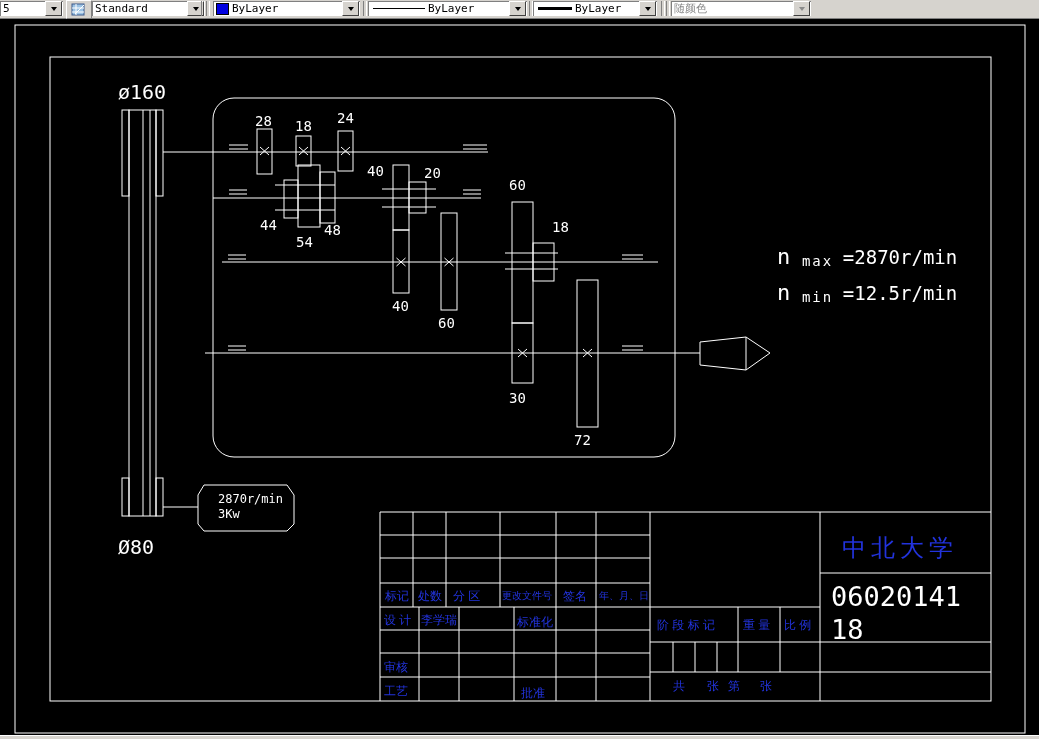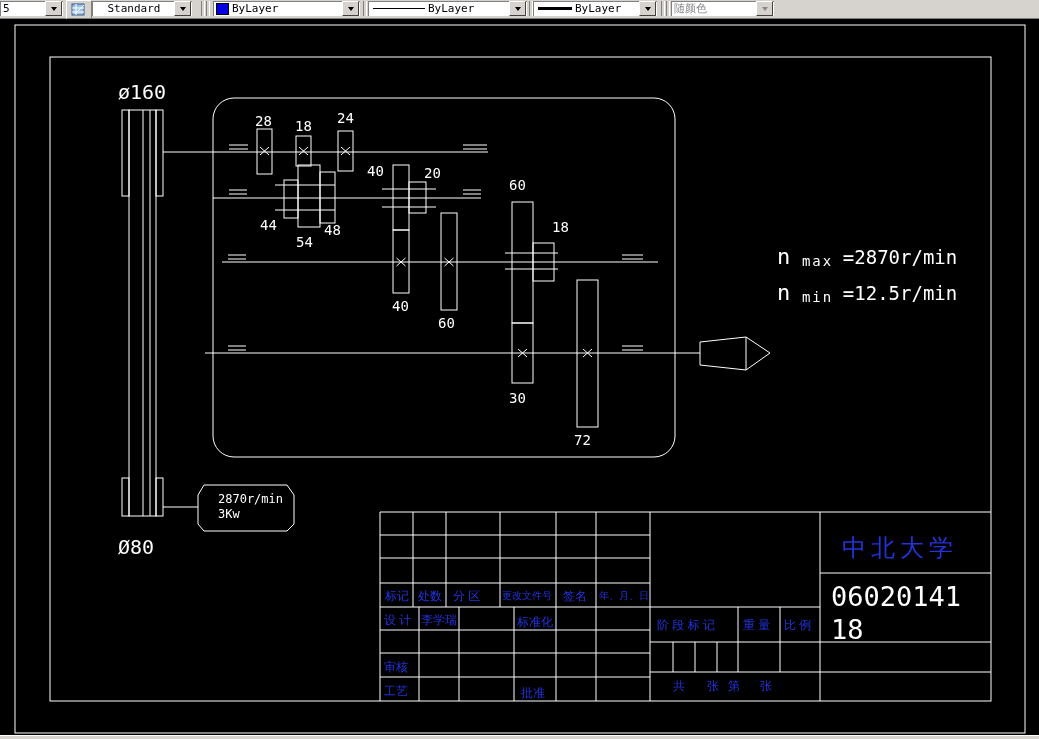--- a/index.html
+++ b/index.html
@@ -52,21 +52,21 @@
     <div class="stylebtn">
       <svg width="16" height="14">
         <rect x="1" y="1" width="12" height="11" fill="#9cc3e5" stroke="#3a5a8c"></rect>
         <line x1="1" y1="5" x2="13" y2="5" stroke="#3a5a8c"></line>
         <line x1="1" y1="9" x2="13" y2="9" stroke="#3a5a8c"></line>
         <line x1="5" y1="1" x2="5" y2="12" stroke="#3a5a8c"></line>
         <line x1="13" y1="2" x2="4" y2="11" stroke="#1b1b3a" stroke-width="2"></line>
       </svg>
     </div>
 
-    <div class="combo" style="left:92px;width:100px;text-align:center;">
+    <div class="combo" style="left:92px;width:113px;">
       <span class="ctext">Standard</span>
       <span class="arrowbtn">
           <span class="tri"></span>
         </span>
     </div>
 
     <span class="sep" style="left:201px;"></span>
     <span class="sep" style="left:206px;"></span>
 
     <div class="combo" style="left:213px;width:147px;">
@@ -93,21 +93,21 @@
       <span class="lwglyph"></span>
       <span class="ctext">ByLayer</span>
       <span class="arrowbtn">
           <span class="tri"></span>
         </span>
     </div>
 
     <span class="sep" style="left:661px;"></span>
     <span class="sep" style="left:666px;"></span>
 
-    <div class="combo disabled" style="left:671px;width:103px;">
+    <div class="combo disabled" style="left:671px;width:140px;">
       <span class="ctext">随颜色</span>
       <span class="arrowbtn gray">
           <span class="tri"></span>
         </span>
     </div>
   </div>
 
   <svg class="canvas" width="1039" height="717" viewBox="0 18 1039 717">
 
     <g>

